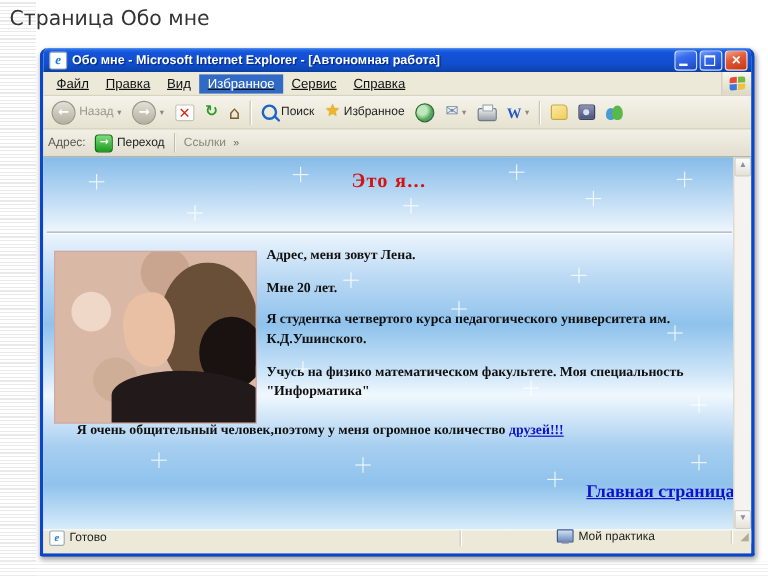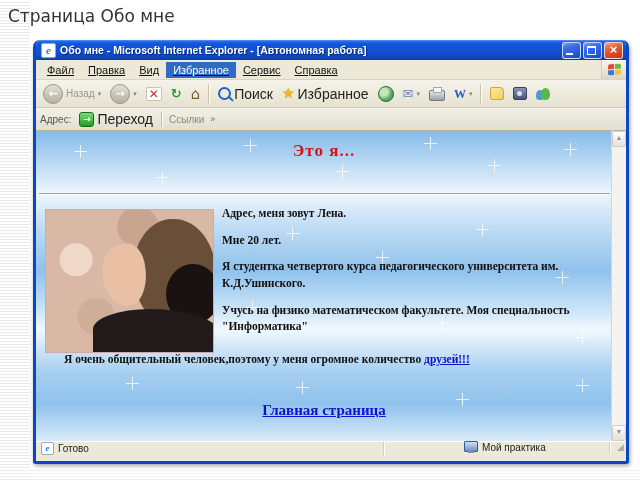--- a/index.html
+++ b/index.html
@@ -53,21 +53,21 @@
   .winlogo i:nth-child(4){background:#f0c040;border-radius:0 0 2px 0;}
 
   .toolbar{height:27px;flex:0 0 27px;display:flex;align-items:center;gap:3px;padding:0 4px;
     background:linear-gradient(180deg,#f5f3ea,#e6e2d0);border-bottom:1px solid #d0ccb8;}
   .tbtn{display:flex;align-items:center;gap:3px;padding:2px 3px;border-radius:3px;cursor:pointer;}
   .tsep{width:1px;height:20px;background:#c8c4b0;border-right:1px solid #fff;margin:0 2px;flex:0 0 auto;}
   .nav-circle{width:18px;height:18px;border-radius:50%;
     background:linear-gradient(180deg,#e2dfd4,#b4b0a2);border:1px solid #9a968a;
     color:#fff;font:bold 11px/17px "DejaVu Sans",sans-serif;text-align:center;}
   .lbl-dis{font-size:10px;color:#9a988c;}
-  .lbl{font-size:14px;color:#222;}
+  .lbl{font-size:10px;color:#222;}
   .dd{font-size:7px;color:#8a887c;}
   .ico-stop{color:#d42a1a;font:bold 12px/12px "DejaVu Sans",sans-serif;background:#fff;
     border:1px solid #c8c4b4;border-radius:2px;padding:0 2px;}
   .ico-refresh{color:#2c9a2c;font:bold 13px/13px "DejaVu Sans",sans-serif;}
   .ico-home{color:#7a5c28;font:15px/14px "DejaVu Sans",sans-serif;}
   .ico-mag{width:9px;height:9px;border:2px solid #1b64c8;border-radius:50%;position:relative;}
   .ico-mag::after{content:"";position:absolute;left:8px;top:9px;width:6px;height:2px;background:#1b64c8;
     transform:rotate(45deg);border-radius:1px;}
   .ico-star{color:#f0b820;font:14px/13px "DejaVu Sans",sans-serif;text-shadow:0 0 1px #b07808;}
   .ico-globe{width:14px;height:14px;border-radius:50%;border:1px solid #2c6a2c;
@@ -129,21 +129,21 @@
   .ph-face{position:absolute;left:34%;top:24%;width:26%;height:44%;background:#e9c0a4;
     border-radius:58% 42% 52% 62%/50% 46% 62% 52%;transform:rotate(-6deg);}
   .ph-body{position:absolute;left:28%;bottom:-2%;width:76%;height:32%;background:#221a1a;
     border-radius:45% 55% 0 0;}
   .page-paras{position:absolute;left:186px;top:74px;right:28px;
     font:bold 11.5px/1.45 "Liberation Serif",serif;color:#101010;}
   .page-paras p{margin:0 0 10px 0;}
   .friends-line{position:absolute;left:4px;top:222px;right:20px;
     font:bold 11.5px "Liberation Serif",serif;color:#101010;margin-left:24px;}
   .friends-line a{color:#0f12cc;text-decoration:underline;cursor:pointer;}
-  .home-line{position:absolute;left:0;right:14px;top:270px;text-align:center;}
+  .home-line{position:absolute;left:0;right:14px;top:270px;text-align:right;}
   .home-line a{font:bold 15px "Liberation Serif",serif;color:#0f12cc;text-decoration:underline;cursor:pointer;}
 
   .vscroll{position:absolute;right:0;top:0;bottom:0;width:14px;background:#f4f3ef;
     border-left:1px solid #d8d6cc;display:flex;flex-direction:column;justify-content:space-between;}
   .vs-btn{height:14px;background:linear-gradient(#fdfdfb,#e4e2d8);border:1px solid #cfcdc0;border-radius:2px;
     color:#8e8ea8;font-size:7px;line-height:12px;text-align:center;cursor:pointer;}
 
   .statusbar{height:19px;flex:0 0 19px;display:flex;align-items:flex-start;background:#ece9d8;
     border-top:1px solid #fff;box-shadow:0 -1px 0 #c8c4b0;font-size:10px;color:#222;}
   .sb-pane{display:flex;align-items:center;gap:4px;padding:0 5px;border-right:1px solid #d2cebc;

